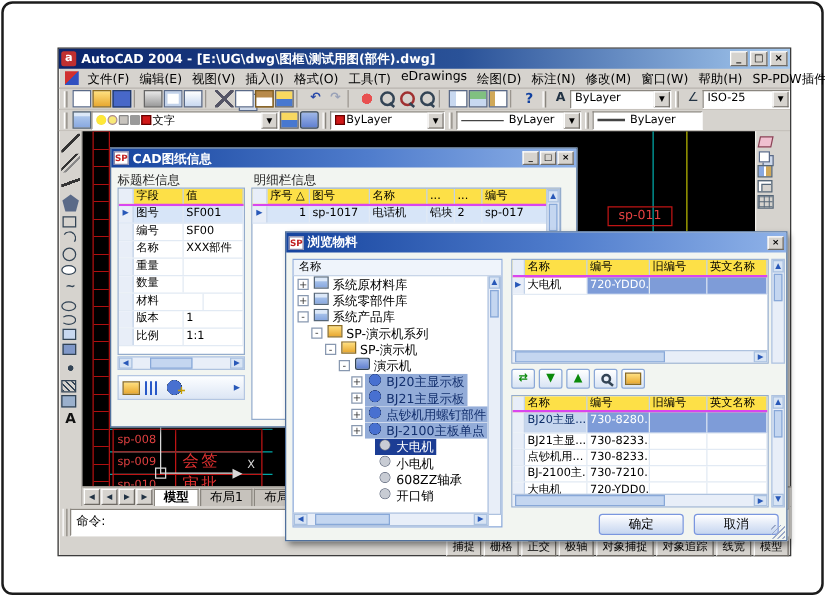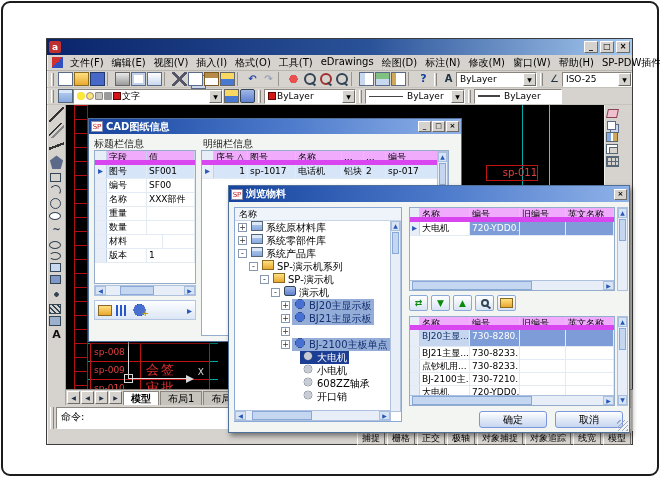--- a/index.html
+++ b/index.html
@@ -75,21 +75,21 @@
 .m-erase{background:#f0c0d0;border:1px solid #845;transform:skewX(-12deg);width:11px;height:9px;margin:3px 2px}
 .m-copy{background:#fff;border:1px solid #5a6a88;box-shadow:3px 3px 0 -1px #cdd8ea,3px 3px 0 0 #5a6a88;width:9px;height:9px;margin:2px}
 .m-mirror{background:linear-gradient(90deg,#88a8e0 42%,#fff 42% 58%,#d0a858 58%);border:1px solid #567;width:12px;height:10px;margin:2px 1px}
 .m-offset{border:1px solid #567;box-shadow:inset 2px 2px 0 0 #fff,inset 3px 3px 0 0 #567;width:12px;height:10px;margin:2px 1px}
 .m-array{background:linear-gradient(#567 1px,transparent 1px),linear-gradient(90deg,#567 1px,transparent 1px);background-size:4px 4px;border:1px solid #567;width:13px;height:11px;margin:2px 1px}
 
 .rticks{position:absolute;left:8px;top:0;width:14px;height:284px;border-left:1px solid #b01010;border-right:1px solid #b01010;background:repeating-linear-gradient(#b01010 0 1px,transparent 1px 14px)}
 .vteal{position:absolute;top:0;width:1px;height:284px;background:#00a8a8}
 .vyellow{position:absolute;top:0;width:1px;height:284px;background:#b8b800}
 .hteal{position:absolute;height:1px;background:#00a8a8}
-.sp011{position:absolute;left:420px;top:60px;width:52px;height:16px;border:1px solid #c01414;color:#e04040;font-size:10px;line-height:14px;text-align:right}
+.sp011{position:absolute;left:420px;top:60px;width:52px;height:16px;border:1px solid #c01414;color:#e04040;font-size:10px;line-height:14px;text-align:center}
 .redtable{position:absolute;left:24px;top:238px;width:120px;border-top:1px solid #c01414}
 .rrow{display:flex;height:18px;border:1px solid #c01414;border-top:none}
 .rid{width:50px;color:#e04040;font-size:9px;line-height:17px;padding-left:3px;border-right:1px solid #c01414}
 .rlabel{flex:1;color:#e03030;font-size:13px;line-height:16px;padding-left:5px;letter-spacing:2px}
 .ucs{position:absolute;left:52px;top:200px;width:80px;height:80px}
 .ucs-y{position:absolute;left:10px;bottom:6px;width:1px;height:62px;background:#d8d8d8}
 .ucs-x{position:absolute;left:10px;bottom:6px;width:58px;height:1px;background:#d8d8d8}
 .ucs-ay{position:absolute;left:7px;top:6px;width:0;height:0;border-left:4px solid transparent;border-right:4px solid transparent;border-bottom:8px solid #d8d8d8}
 .ucs-ax{position:absolute;right:4px;bottom:2px;width:0;height:0;border-top:4px solid transparent;border-bottom:4px solid transparent;border-left:8px solid #d8d8d8}
 .ucs-box{position:absolute;left:6px;bottom:2px;width:9px;height:9px;border:1px solid #d8d8d8}
@@ -103,27 +103,27 @@
 .cmdwin{position:absolute;left:1px;top:366px;width:585px;height:26px;background:#D6D3CE;display:flex;padding:2px}
 .cmdgrip{width:4px;border-left:1px solid #fff;border-right:1px solid #8a867f;margin-right:2px}
 .cmdbox{flex:1;background:#fff;border:1px solid;border-color:#8a867f #fff #fff #8a867f;padding:2px 4px;font-size:10px}
 .statusbar{position:absolute;left:1px;top:392px;width:585px;height:14px;display:flex;align-items:center;font-size:9px;padding:0 2px}
 .coords{border:1px solid;border-color:#8a867f #fff #fff #8a867f;padding:0 8px;height:13px;line-height:11px;background:#D6D3CE}
 .sb-sp{flex:1}
 .sb-btn{border:1px solid;border-color:#fff #6e6a64 #6e6a64 #fff;padding:0 4px;height:13px;line-height:11px;margin-left:2px;background:#D6D3CE;white-space:nowrap}
 
 .dlg{position:absolute;background:#F2F5F1;border:1px solid #50709c;box-shadow:2px 3px 5px rgba(0,0,0,.45)}
 .dtitle{height:15px;background:linear-gradient(90deg,#16449e,#4f7ccc 55%,#8fb2e8);display:flex;align-items:center;gap:3px;padding:0 2px;color:#fff;font-weight:bold;font-size:10px}
-.sp-logo{width:12px;height:11px;background:#fff;color:#c02020;font-size:7px;font-weight:normal;text-align:center;line-height:10px;border:1px solid #88a;flex:none}
+.sp-logo{width:12px;height:11px;background:#fff;color:#c02020;font-size:7px;font-weight:bold;text-align:center;line-height:10px;border:1px solid #88a;flex:none}
 .dctl{margin-left:auto;display:flex;gap:1px}
 .dctl span{width:13px;height:11px;background:#D6D3CE;border:1px solid;border-color:#fff #6e6a64 #6e6a64 #fff;color:#000;font-size:7px;line-height:9px;text-align:center;font-weight:bold}
 .plabel{position:absolute;font-size:10px;color:#222}
 .grid{position:absolute;background:#fff;border:1px solid #94accc;overflow:hidden}
 .grow{display:flex;height:14px;border-bottom:1px solid #e2eaf4;white-space:nowrap}
-.ghead{background:#f0abfc;border-bottom:5px solid #d946ef;font-size:9px}
+.ghead{background:#fde047;border-bottom:2px solid #d946ef;font-size:9px}
 .gc{padding:0 2px;border-right:1px solid #e2eaf4;overflow:hidden;font-size:9px;line-height:13px}
 .ghead .gc{border-right:1px solid #c2d2e8}
 .rh{width:12px;background:#e8eef8;border-right:1px solid #c2d2e8;color:#2858b8;text-align:center;flex:none}
 .sel{background:#d7e5f8}
 .sbx{position:absolute;height:11px;background:#e8eef8;border:1px solid #aec2df;display:flex;align-items:stretch}
 .sb-ar{width:11px;background:#d8e4f4;border:1px solid #a8c0e0;font-size:6px;line-height:8px;text-align:center;color:#2858b8;flex:none}
 .sb-th{width:34px;background:#c4d6f0;border:1px solid #88a8d8;margin-left:14px}
 .vsb{position:absolute;width:11px;background:#e8eef8;border:1px solid #aec2df}
 .vsb .sb-ar{width:100%;height:10px}
 .vsb .vth{height:22px;background:#c4d6f0;border:1px solid #88a8d8;margin:1px}
@@ -161,20 +161,21 @@
 </style>
 </head>
 <body>
 
 <div class="outer-frame"></div>
 
 <div class="win">
 
   <div class="titlebar">
     <span class="app-ico">a</span>
+    <span class="nw">AutoCAD 2004 - [E:\UG\dwg\图框\测试用图(部件).dwg]</span>
     <span class="winctl">
       <span>_</span>
       <span>□</span>
       <span>×</span>
     </span>
   </div>
 
   <div class="menubar">
     <span class="menu-ico"></span>
     <span style="display:flex">
@@ -435,20 +436,25 @@
             <span class="gc" style="width:56px">材料</span>
             <span class="gc" style="flex:1"></span>
           </div>
 
           <div class="grow" data-class="dialog1.left_panel.rows.6.cls">
             <span class="rh"></span>
             <span class="gc" style="width:40px">版本</span>
             <span class="gc" style="flex:1">1</span>
           </div>
 
+          <div class="grow" data-class="dialog1.left_panel.rows.7.cls">
+            <span class="rh"></span>
+            <span class="gc" style="width:40px">比例</span>
+            <span class="gc" style="flex:1">1:1</span>
+          </div>
         </div>
     </div>
     <div class="sbx" style="left:5px;top:151px;width:102px">
       <span class="sb-ar">◀</span>
       <span class="sb-th"></span>
       <span class="sb-ar" style="margin-left:auto">▶</span>
     </div>
     <div class="mini-tb" style="left:5px;top:166px;width:102px;height:20px">
       <span class="mtb-ic ic-fold"></span>
       <span class="mtb-ic ic-cols"></span>
@@ -556,20 +562,24 @@
           <div class="titem ind4 hl" data-class="dialog2.tree.items.7.cls">
             <span class="exp">+</span>
             <span class="tbox">
               <span class="ti ic-part" data-class="dialog2.tree.items.7.iconcls"></span>
               <span>BJ21主显示板</span>
             </span>
           </div>
 
           <div class="titem ind4 hl" data-class="dialog2.tree.items.8.cls">
             <span class="exp">+</span>
+            <span class="tbox">
+              <span class="ti ic-part" data-class="dialog2.tree.items.8.iconcls"></span>
+              <span>点钞机用螺钉部件</span>
+            </span>
           </div>
 
           <div class="titem ind4 hl" data-class="dialog2.tree.items.9.cls">
             <span class="exp">+</span>
             <span class="tbox">
               <span class="ti ic-part" data-class="dialog2.tree.items.9.iconcls"></span>
               <span>BJ-2100主板单点</span>
             </span>
           </div>
 

